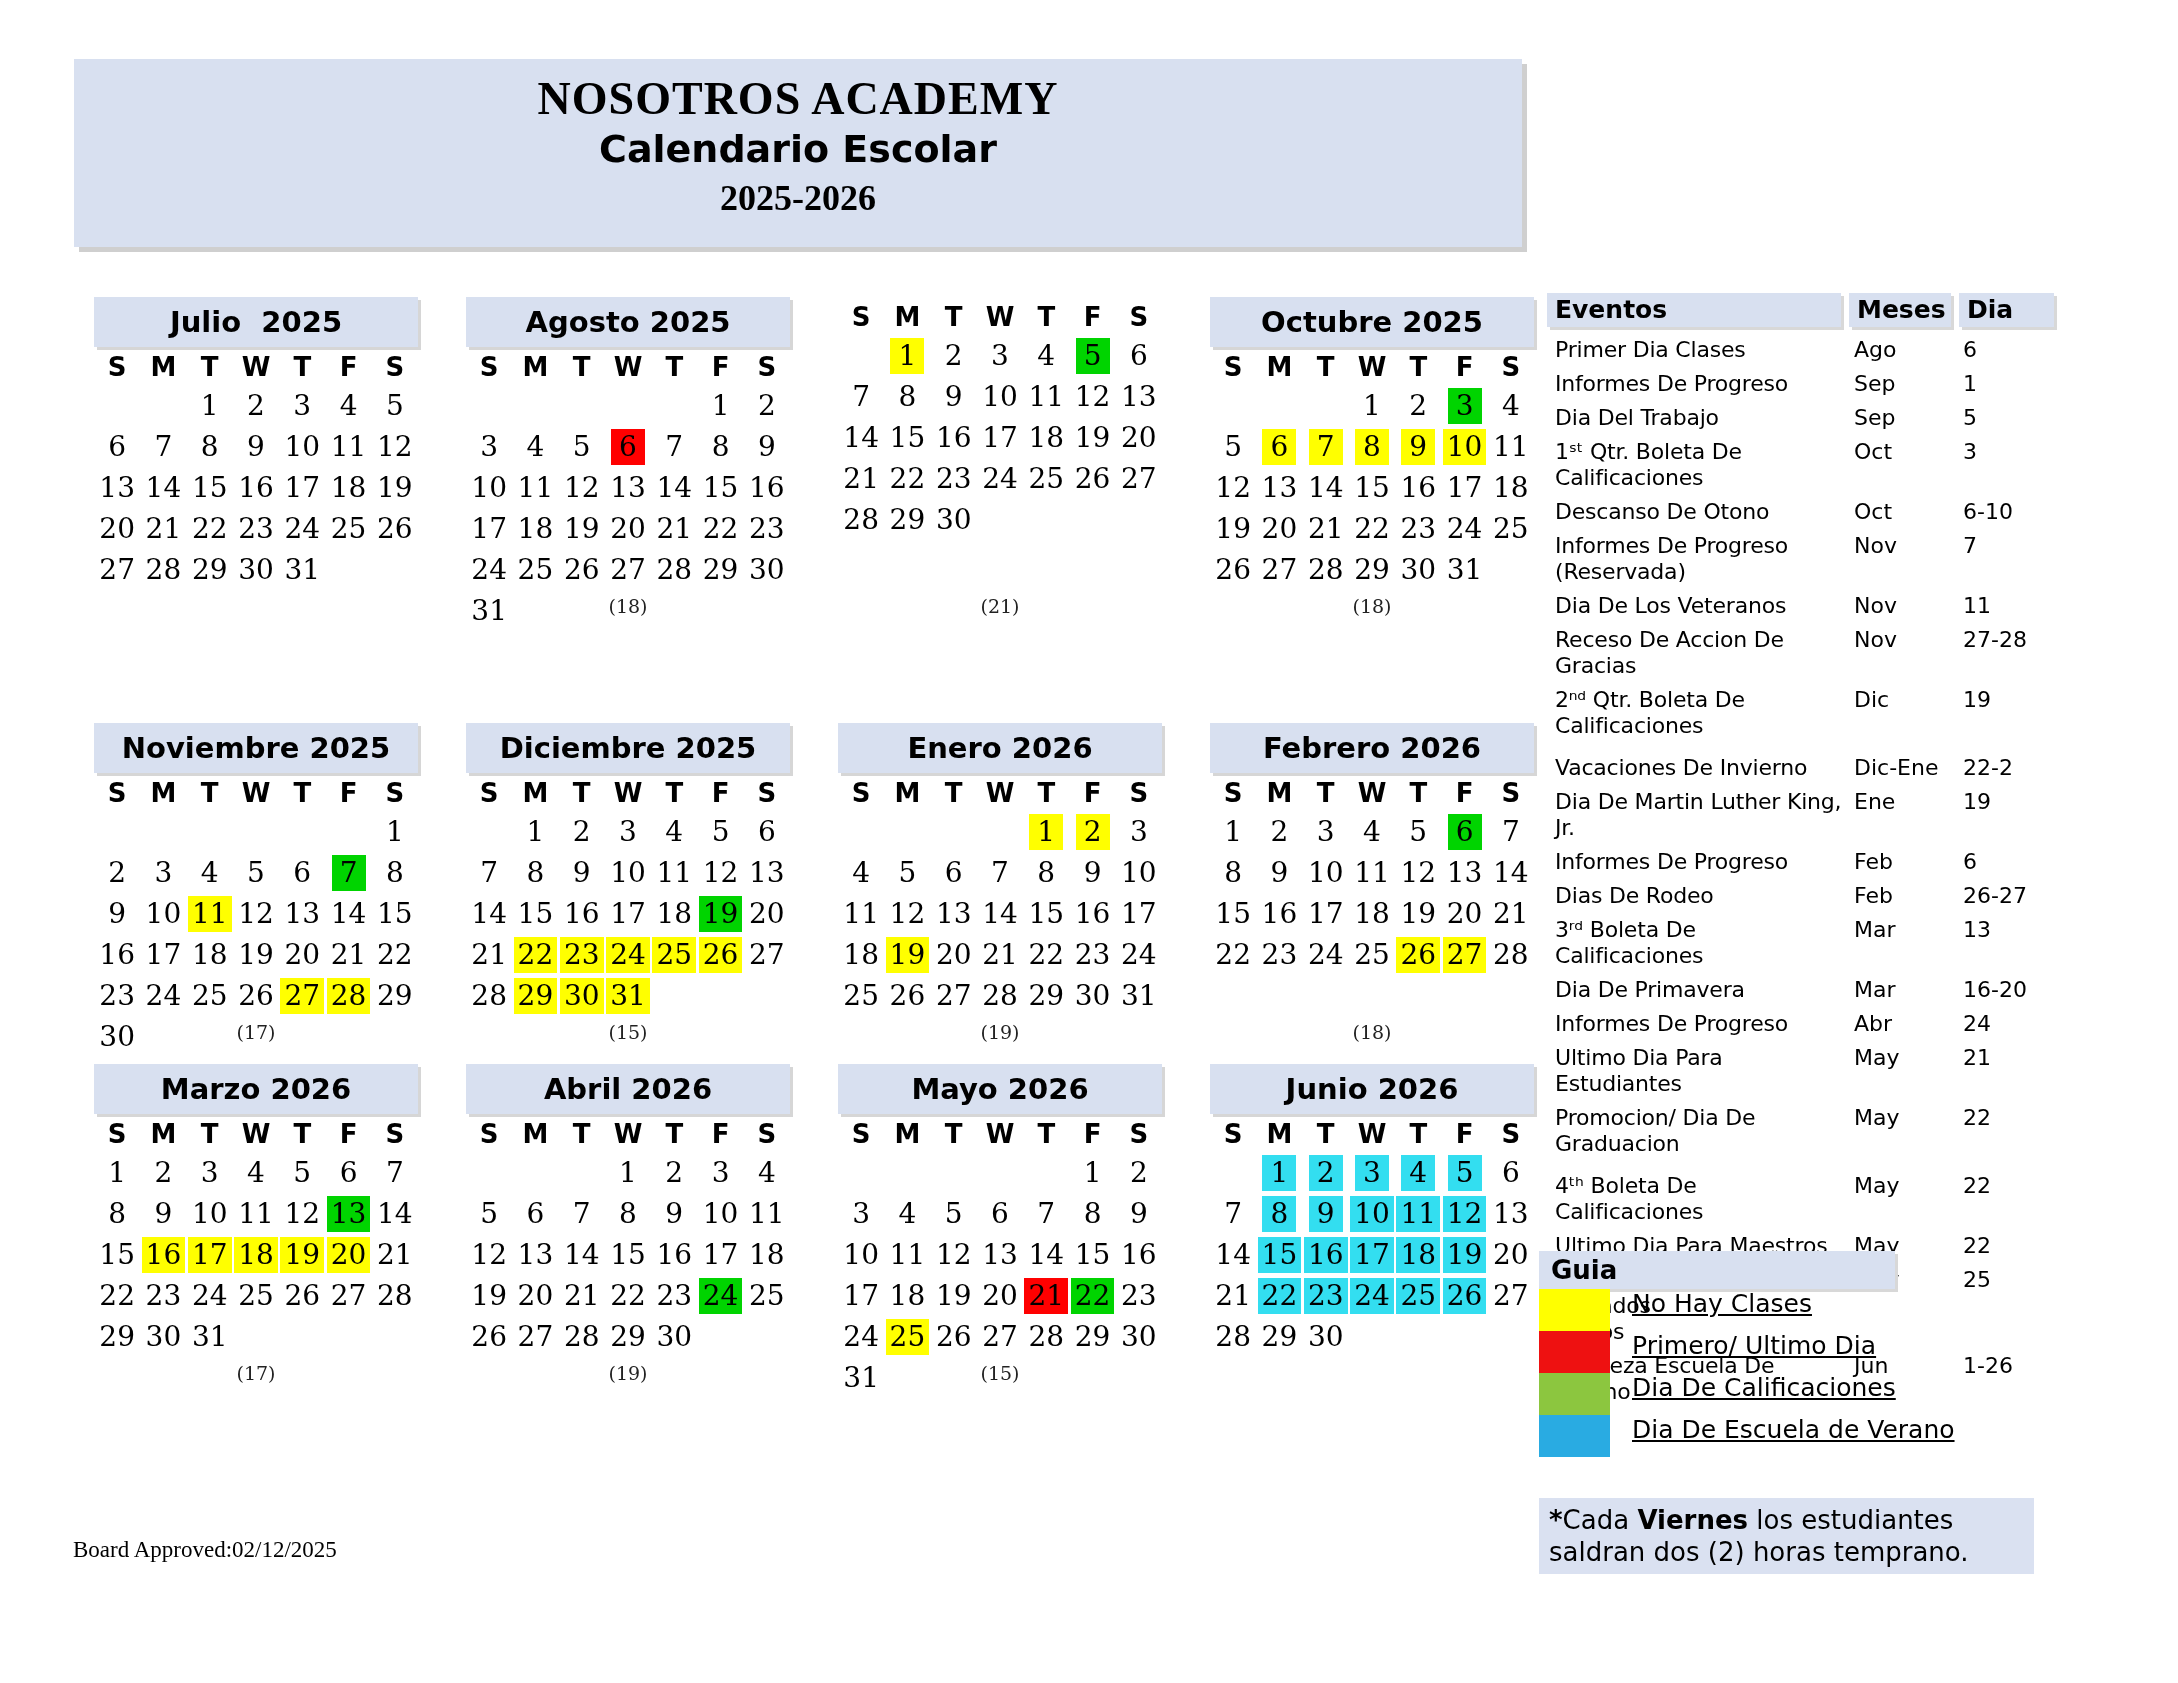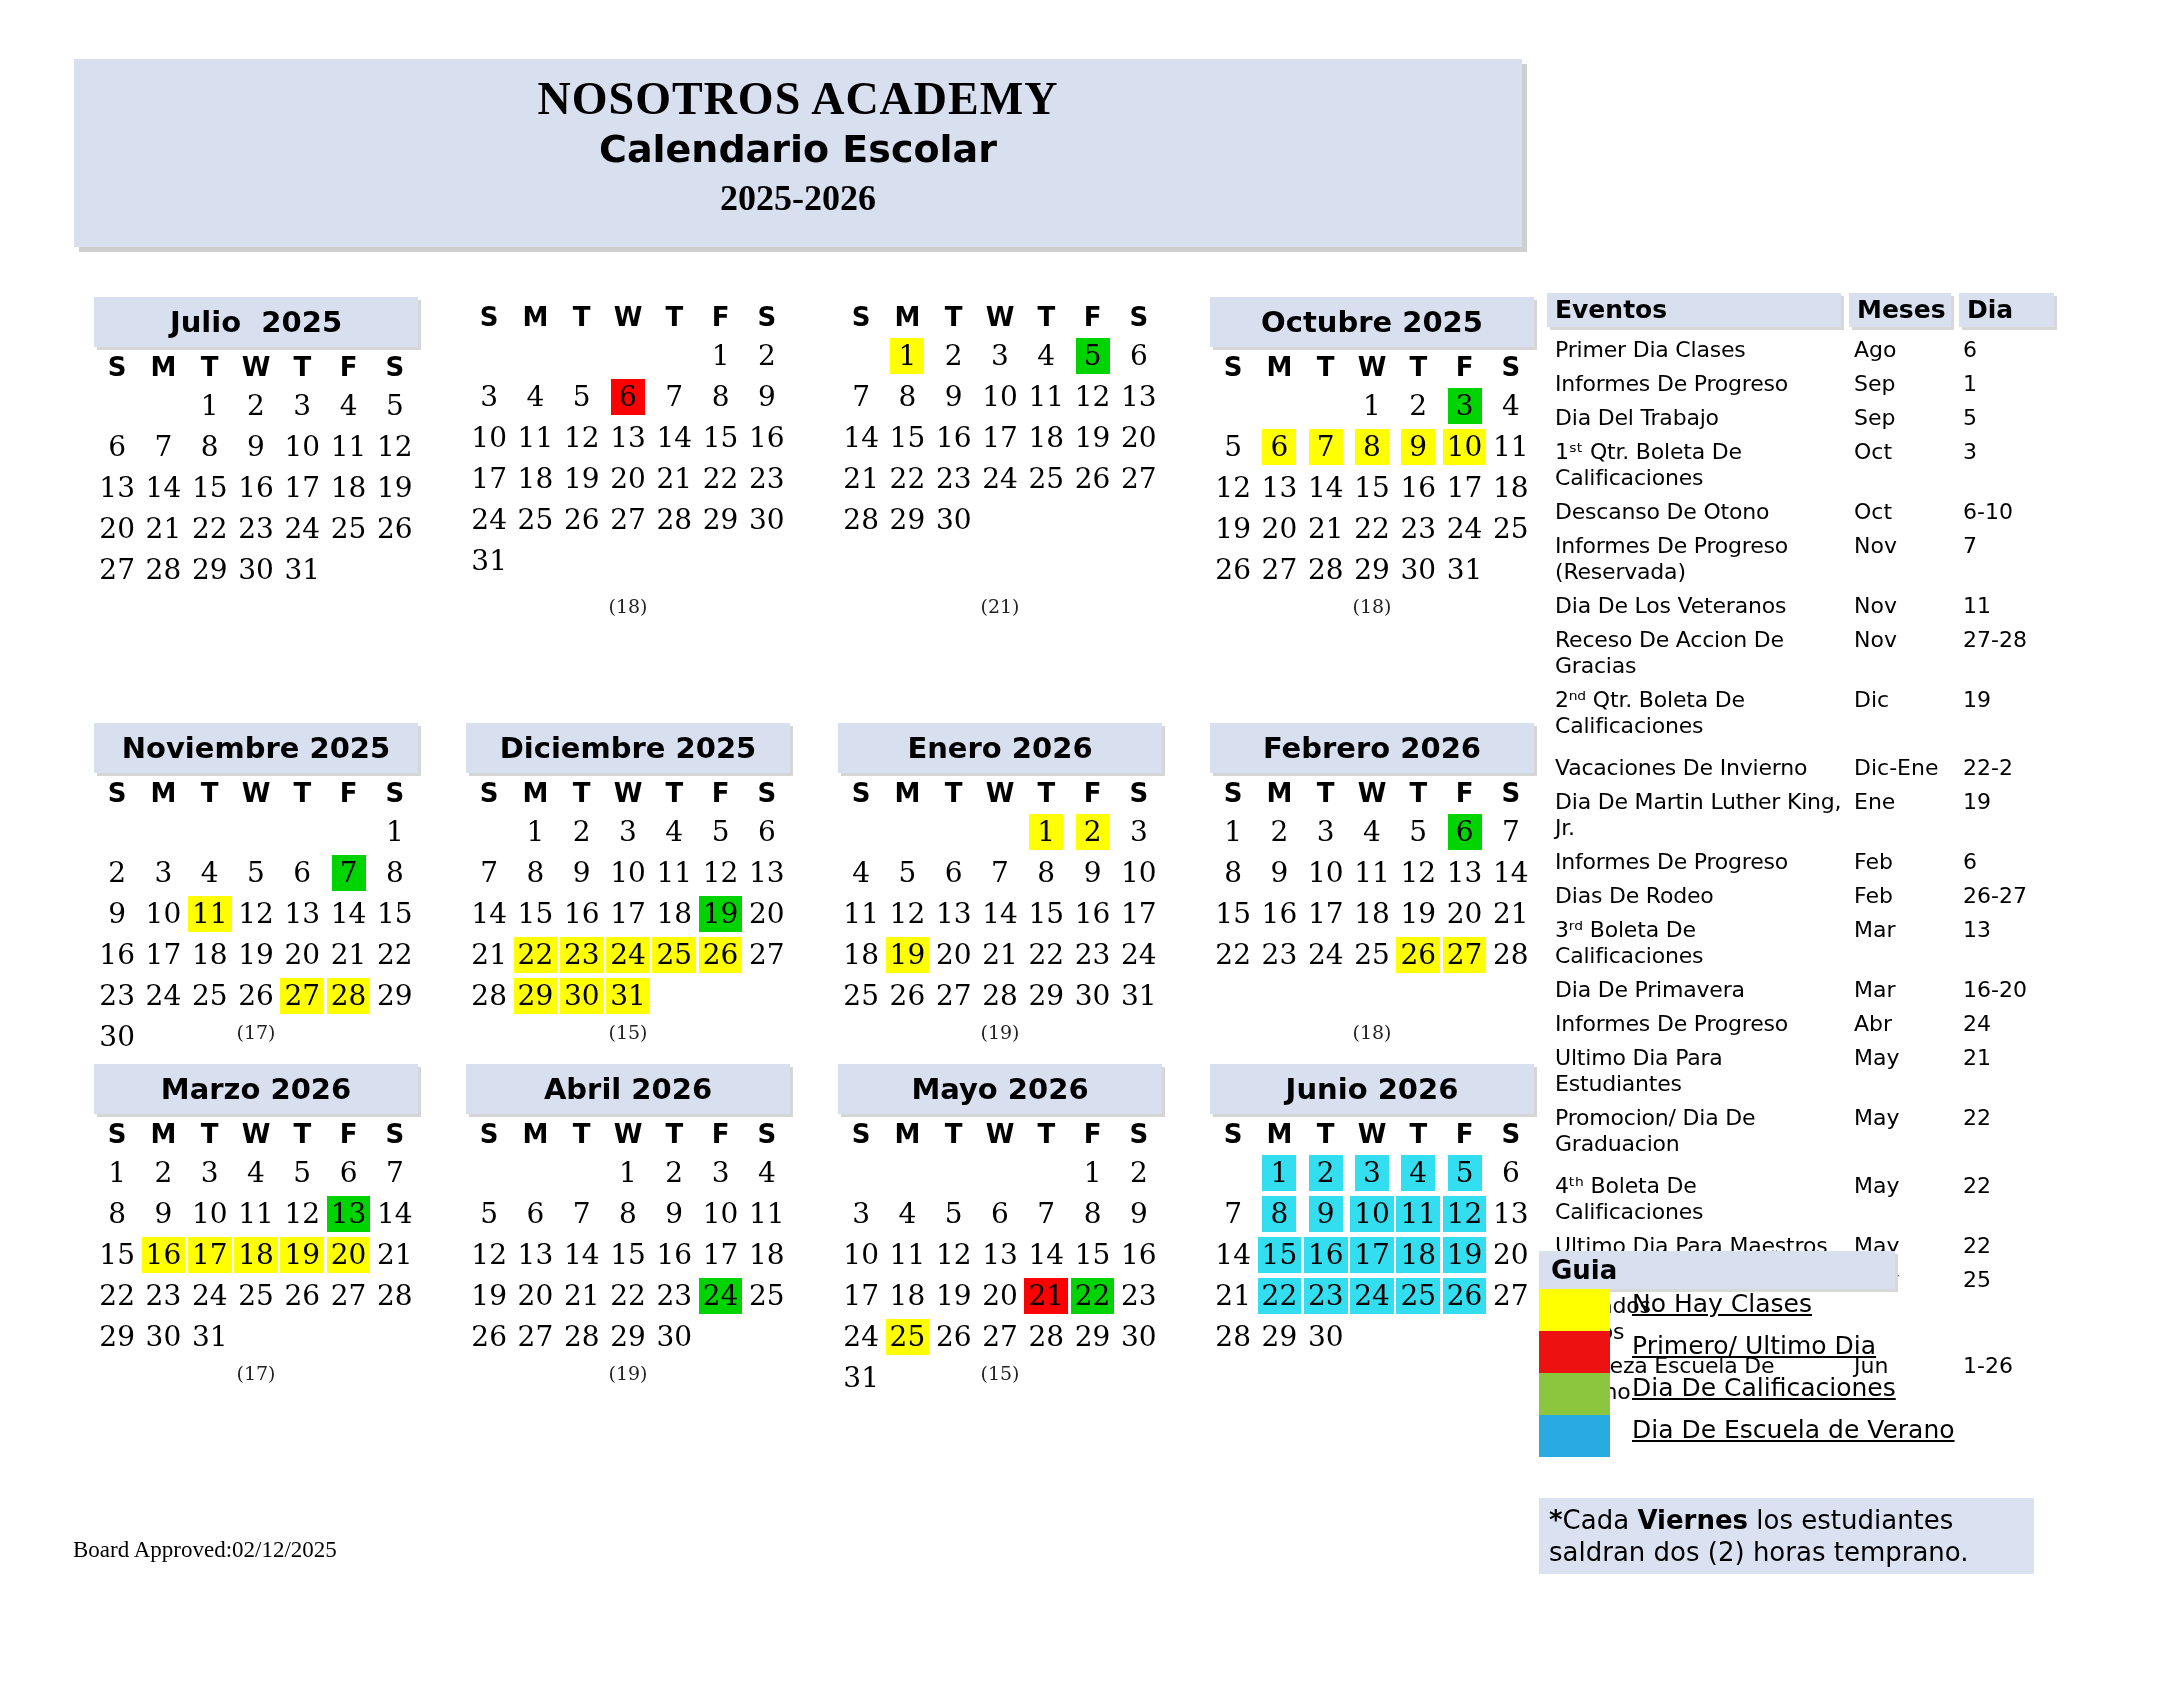--- a/index.html
+++ b/index.html
@@ -110,20 +110,21 @@
           <div class="dcell"><i>27</i></div>
           <div class="dcell"><i>28</i></div>
           <div class="dcell"><i>29</i></div>
           <div class="dcell"><i>30</i></div>
           <div class="dcell"><i>31</i></div>
           <div class="dcell"></div>
           <div class="dcell"></div>
         </div>
       </div>
       <div class="month">
+        <div class="mtitle">Agosto 2025</div>
         <div class="dow">
           <span>S</span>
           <span>M</span>
           <span>T</span>
           <span>W</span>
           <span>T</span>
           <span>F</span>
           <span>S</span>
         </div>
         <div class="mgrid">

